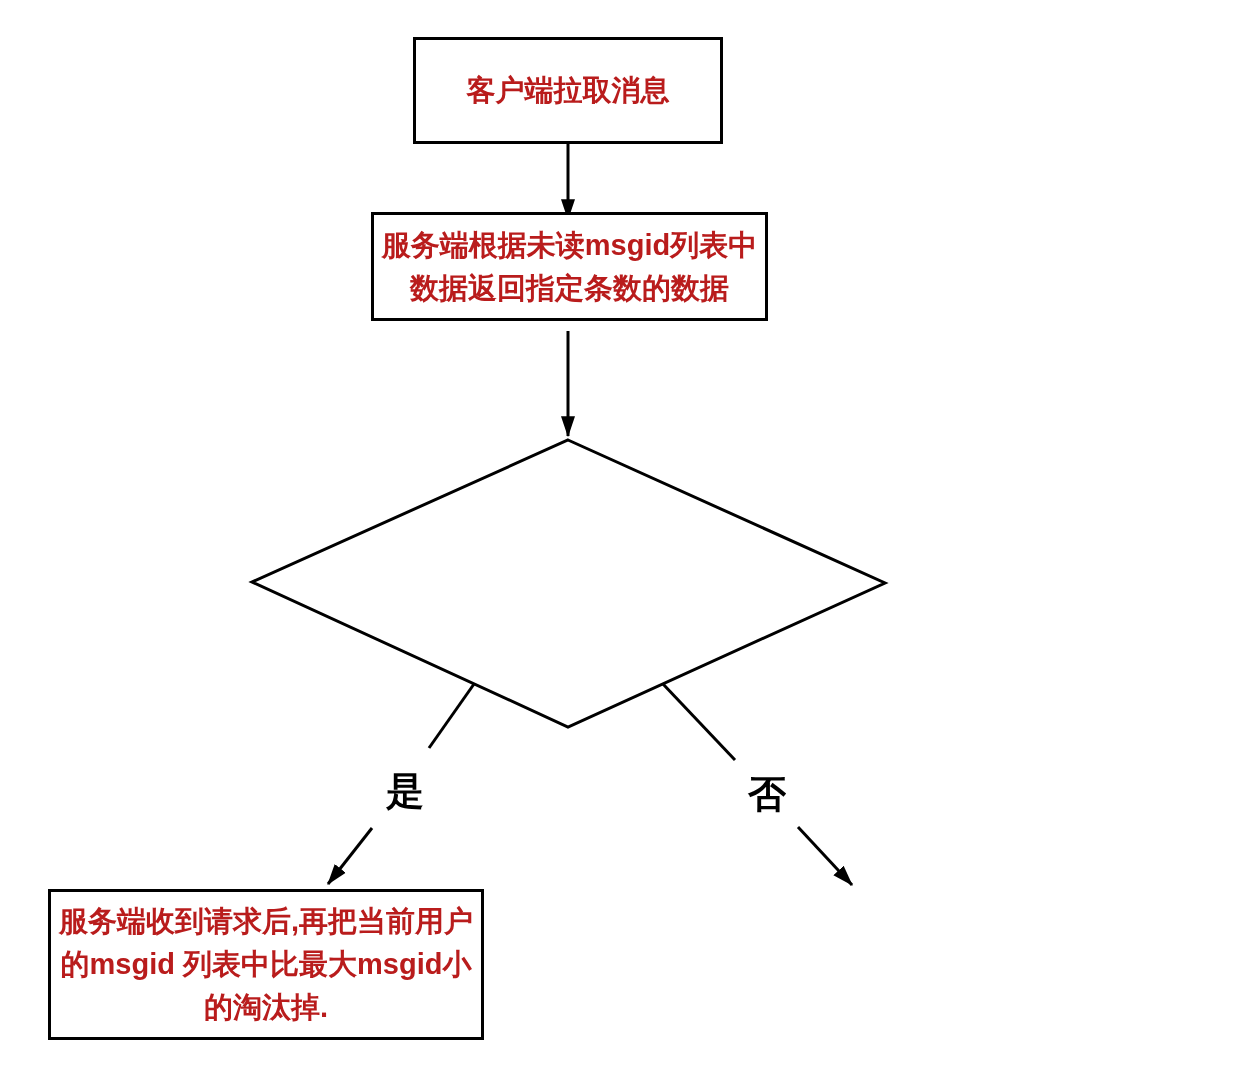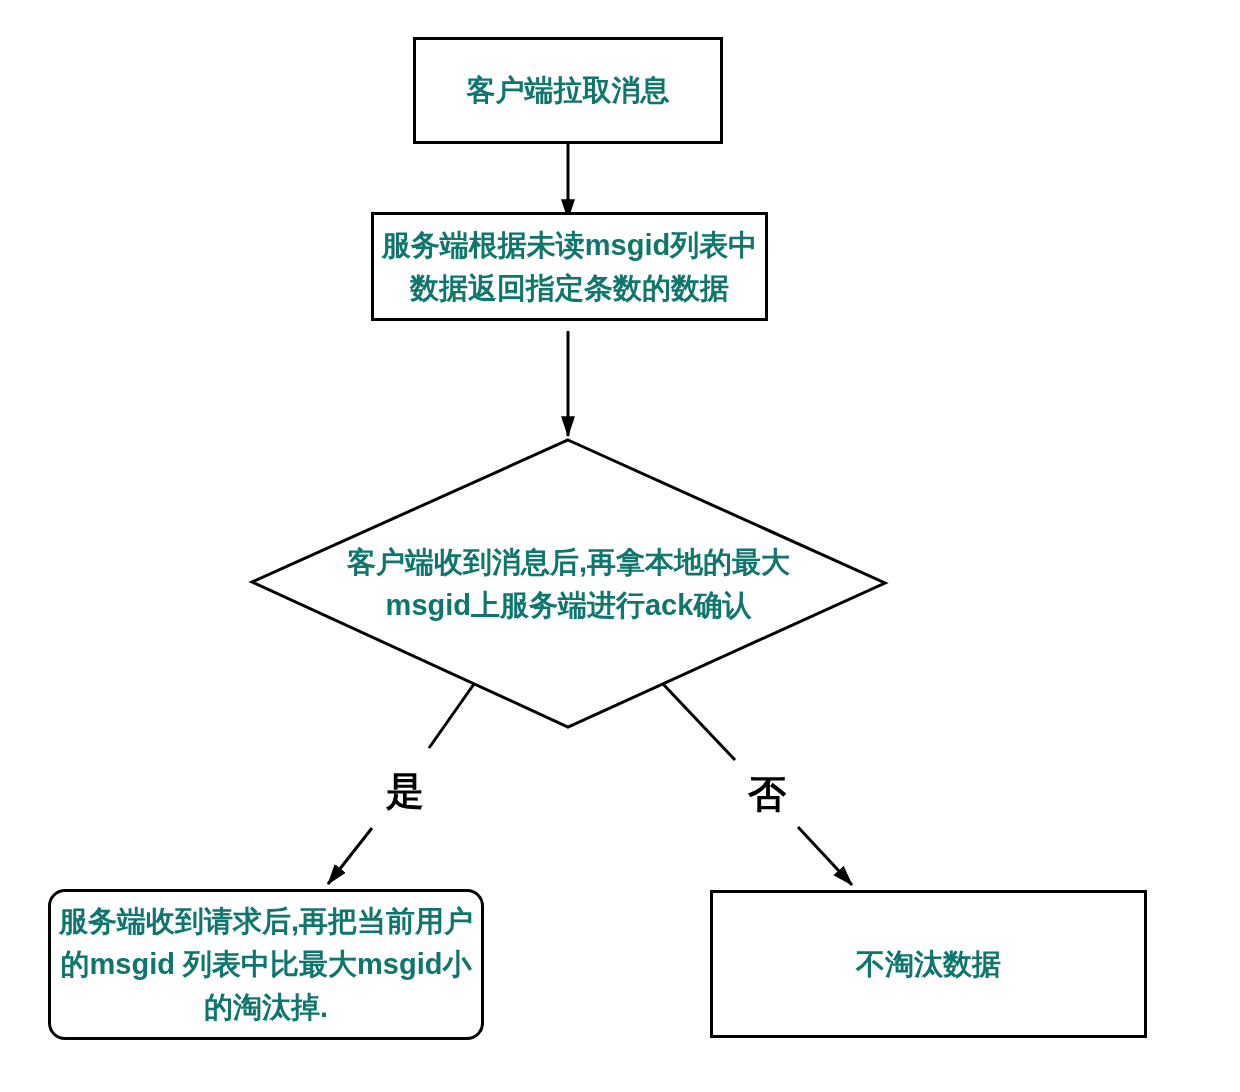--- a/index.html
+++ b/index.html
@@ -21,21 +21,21 @@
     top: 0;
     width: 1240px;
     height: 1092px;
   }
   .node {
     position: absolute;
     display: flex;
     align-items: center;
     justify-content: center;
     text-align: center;
-    color: #0f766e;
+    color: #b91c1c;
     font-size: 29px;
     line-height: 43px;
     font-weight: 600;
     white-space: pre-line;
     box-sizing: border-box;
   }
   .rect-node {
     border: 3px solid #000000;
     background: #ffffff;
   }
@@ -78,26 +78,23 @@
     <line x1="663" y1="684" x2="735" y2="760" stroke="#000000" stroke-width="3"></line>
 
     <line x1="798" y1="827" x2="852" y2="885" stroke="#000000" stroke-width="3" marker-end="url(#arrowhead)"></line>
   </svg>
 
   <div class="node rect-node" style="left:413px; top:37px; width:310px; height:107px;">客户端拉取消息</div>
 
   <div class="node rect-node" style="left:371px; top:212px; width:397px; height:109px;">服务端根据未读msgid列表中
 数据返回指定条数的数据</div>
 
-  <div class="node diamond-text" style="left:252px; top:440px; width:633px; height:287px;">客户端收到消息后,再拿本地的最大
-msgid上服务端进行ack确认</div>
 
   <div class="branch-label" style="left:363px; top:764px; width:84px; height:54px;">是</div>
 
   <div class="branch-label" style="left:725px; top:767px; width:84px; height:54px;">否</div>
 
-  <div class="node rect-node" style="left:48px; top:889px; width:436px; height:151px;border-radius:17px;">服务端收到请求后,再把当前用户
+  <div class="node rect-node" style="left:48px; top:889px; width:436px; height:151px;">服务端收到请求后,再把当前用户
 的msgid 列表中比最大msgid小
 的淘汰掉.</div>
 
-  <div class="node rect-node" style="left:710px; top:890px; width:437px; height:148px;">不淘汰数据</div>
 
 </div>
 
 </body></html>

